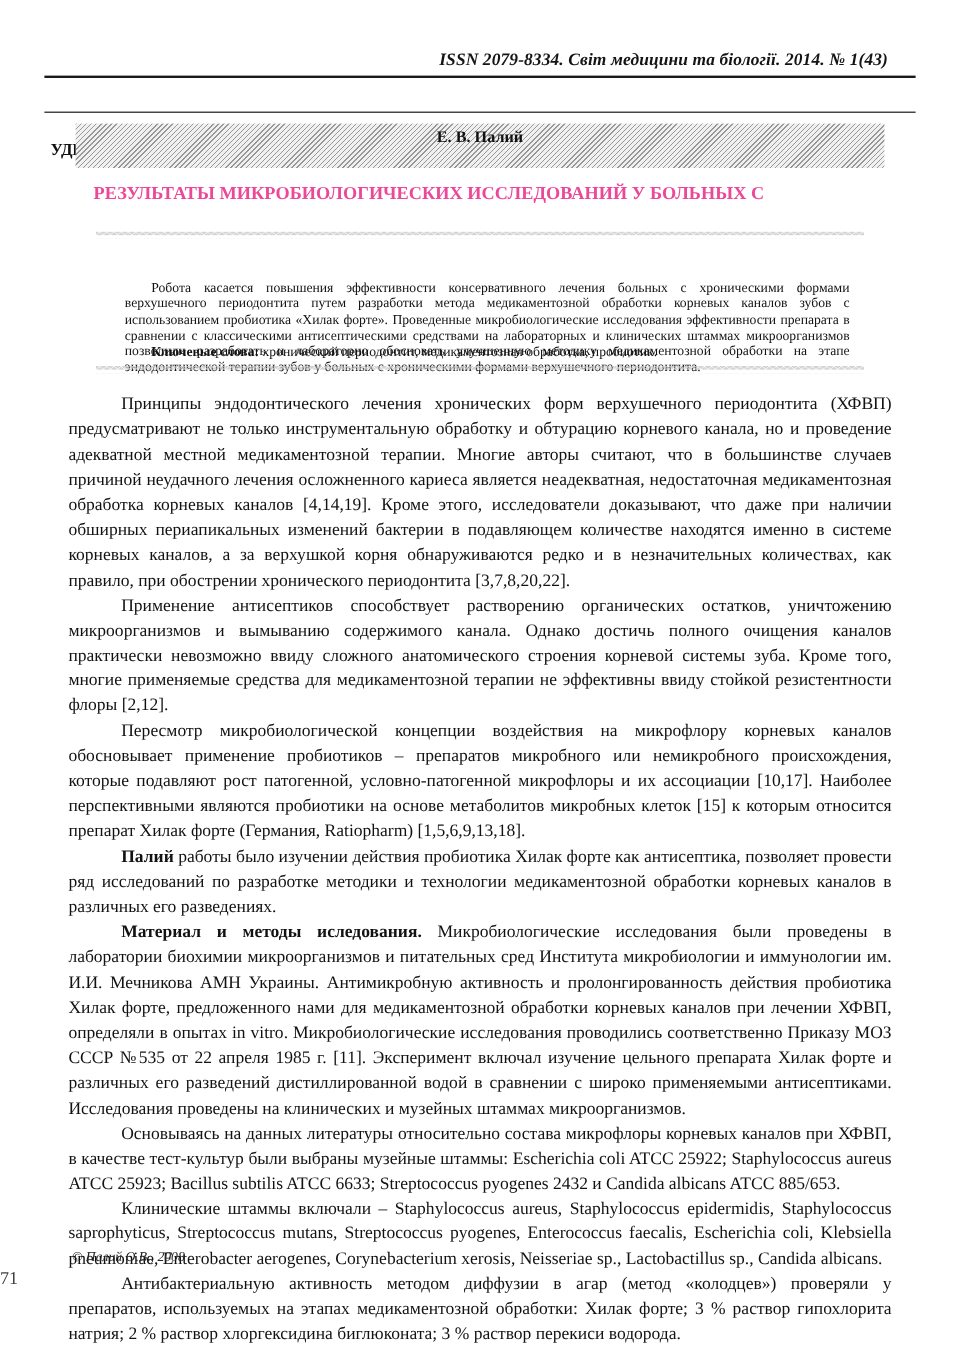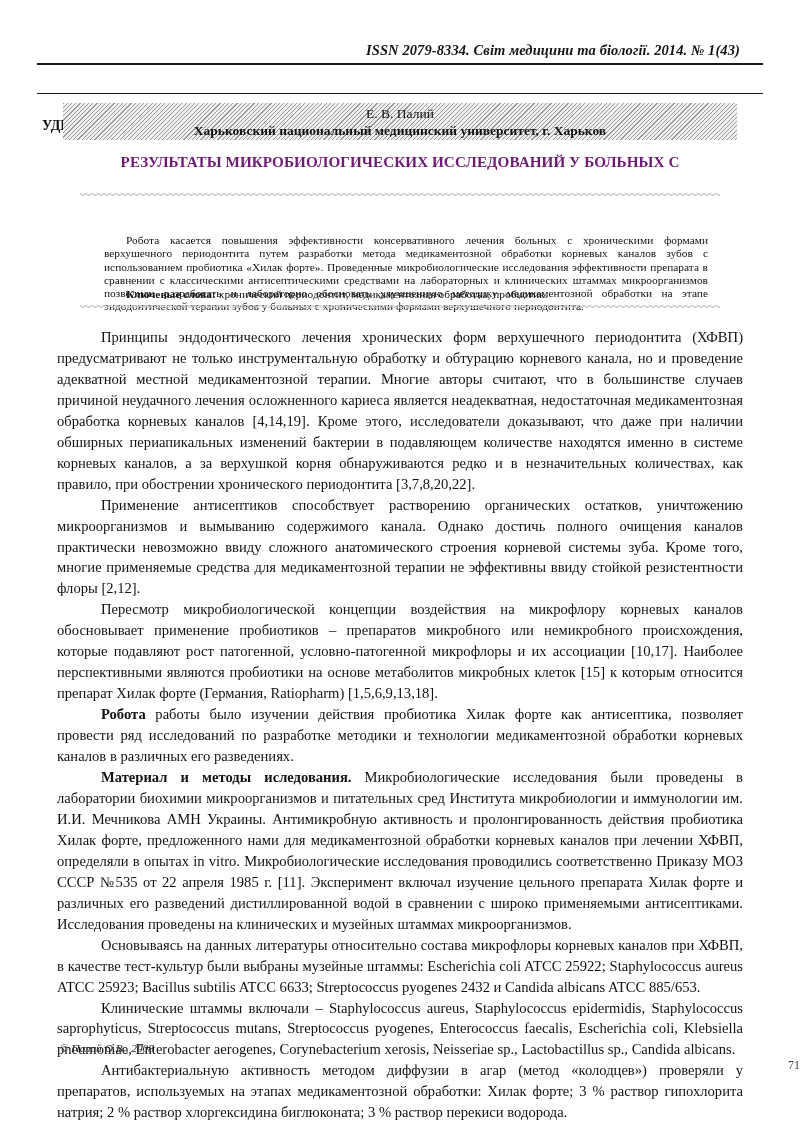--- a/index.html
+++ b/index.html
@@ -74,43 +74,43 @@
         rgba(80,80,80,0.55) 0px,
         rgba(80,80,80,0.55) 0.8px,
         rgba(255,255,255,0) 0.8px,
         rgba(255,255,255,0) 3.0px
     );
     text-align: center;
     padding-top: 2px;
     box-sizing: border-box;
   }
   .author-name {
-    font-weight: normal;
+    font-weight: bold;
     font-size: 13.5px;
     line-height: 17px;
     color: #111;
   }
   .author-affil {
     font-weight: bold;
     font-size: 13.5px;
     line-height: 17px;
     color: #111;
   }
   
   .article-title {
     position: absolute;
     top: 152px;
     left: 78px;
     right: 78px;
-    text-align: center;
+    text-align: left;
     font-weight: bold;
     font-size: 15.2px;
     line-height: 19.5px;
     letter-spacing: 0.05px;
-    color: #701a75;
+    color: #ec4899;
   }
   
   .zigzag {
     position: absolute;
     left: 80px;
     right: 80px;
     height: 6px;
     background-image:
       linear-gradient(135deg, #c9c9c9 25%, transparent 25%),
       linear-gradient(225deg, #c9c9c9 25%, transparent 25%),
@@ -171,62 +171,61 @@
     top: 1042px;
     font-style: italic;
     font-size: 11.4px;
     color: #262626;
   }
   .page-number {
     position: absolute;
     left: 0;
     right: 0;
     top: 1058px;
-    text-align: right;
-    font-size: 12px;
+    text-align: left;
+    font-size: 15px;
     color: #404040;
   }
 </style>
 </head>
 <body>
 
 <div class="page">
 
   <div class="journal-head">ISSN 2079-8334. Світ медицини та біології. 2014. № 1(43)</div>
 
   <div class="head-rule"></div>
 
   <div class="udc">УДК 616.314.17-008.1-036.12-08:[616.314.163:579.864:546.57]-07</div>
 
   <div class="udc-rule"></div>
 
   <div class="author-band">
     <div class="author-name">Е. В. Палий</div>
-    <div class="author-affil">Харьковский национальный медицинский университет, г. Харьков</div>
   </div>
 
   <div class="article-title">
     <span>РЕЗУЛЬТАТЫ МИКРОБИОЛОГИЧЕСКИХ ИССЛЕДОВАНИЙ У БОЛЬНЫХ С</span><br>
   </div>
 
   <div class="zigzag zigzag-top"></div>
 
   <div class="abstract">Робота касается повышения эффективности консервативного лечения больных с хроническими формами верхушечного периодонтита путем разработки метода медикаментозной обработки корневых каналов зубов с использованием пробиотика «Хилак форте». Проведенные микробиологические исследования эффективности препарата в сравнении с классическими антисептическими средствами на лабораторных и клинических штаммах микроорганизмов позволили разработать и лабораторно обосновать улучшенную методику медикаментозной обработки на этапе эндодонтической терапии зубов у больных с хроническими формами верхушечного периодонтита.</div>
 
   <div class="keywords">
     <b>Ключевые слова:</b><span> хронический периодонтит, медикаментозная обработка, пробиотик.</span>
   </div>
 
   <div class="zigzag zigzag-bottom"></div>
 
   <div class="body-text">
     <p>Принципы эндодонтического лечения хронических форм верхушечного периодонтита (ХФВП) предусматривают не только инструментальную обработку и обтурацию корневого канала, но и проведение адекватной местной медикаментозной терапии. Многие авторы считают, что в большинстве случаев причиной неудачного лечения осложненного кариеса является неадекватная, недостаточная медикаментозная обработка корневых каналов [4,14,19]. Кроме этого, исследователи доказывают, что даже при наличии обширных периапикальных изменений бактерии в подавляющем количестве находятся именно в системе корневых каналов, а за верхушкой корня обнаруживаются редко и в незначительных количествах, как правило, при обострении хронического периодонтита [3,7,8,20,22].</p>
     <p>Применение антисептиков способствует растворению органических остатков, уничтожению микроорганизмов и вымыванию содержимого канала. Однако достичь полного очищения каналов практически невозможно ввиду сложного анатомического строения корневой системы зуба. Кроме того, многие применяемые средства для медикаментозной терапии не эффективны ввиду стойкой резистентности флоры [2,12].</p>
     <p>Пересмотр микробиологической концепции воздействия на микрофлору корневых каналов обосновывает применение пробиотиков – препаратов микробного или немикробного происхождения, которые подавляют рост патогенной, условно-патогенной микрофлоры и их ассоциации [10,17]. Наиболее перспективными являются пробиотики на основе метаболитов микробных клеток [15] к которым относится препарат Хилак форте (Германия, Ratiopharm) [1,5,6,9,13,18].</p>
-    <p><b>Робота</b><span> работы было изучении действия пробиотика Хилак форте как антисептика, позволяет провести ряд исследований по разработке методики и технологии медикаментозной обработки корневых каналов в различных его разведениях.</span></p>
+    <p><b>Палий</b><span> работы было изучении действия пробиотика Хилак форте как антисептика, позволяет провести ряд исследований по разработке методики и технологии медикаментозной обработки корневых каналов в различных его разведениях.</span></p>
     <p><b>Материал и методы иследования.</b><span> Микробиологические исследования были проведены в лаборатории биохимии микроорганизмов и питательных сред Института микробиологии и иммунологии им. И.И. Мечникова АМН Украины. Антимикробную активность и пролонгированность действия пробиотика Хилак форте, предложенного нами для медикаментозной обработки корневых каналов при лечении ХФВП, определяли в опытах in vitro. Микробиологические исследования проводились соответственно Приказу МОЗ СССР №535 от 22 апреля 1985 г. [11]. Эксперимент включал изучение цельного препарата Хилак форте и различных его разведений дистиллированной водой в сравнении с широко применяемыми антисептиками. Исследования проведены на клинических и музейных штаммах микроорганизмов.</span></p>
     <p>Основываясь на данных литературы относительно состава микрофлоры корневых каналов при ХФВП, в качестве тест-культур были выбраны музейные штаммы: Escherichia coli ATCC 25922; Staphylococcus aureus ATCC 25923; Bacillus subtilis ATCC 6633; Streptococcus pyogenes 2432 и Candida albicans ATCC 885/653.</p>
     <p>Клинические штаммы включали – Staphylococcus aureus, Staphylococcus epidermidis, Staphylococcus saprophyticus, Streptococcus mutans, Streptococcus pyogenes, Enterococcus faecalis, Escherichia coli, Klebsiella pneumoniae, Enterobacter aerogenes, Corynebacterium xerosis, Neisseriae sp., Lactobactillus sp., Candida albicans.</p>
     <p>Антибактериальную активность методом диффузии в агар (метод «колодцев») проверяли у препаратов, используемых на этапах медикаментозной обработки: Хилак форте; 3 % раствор гипохлорита натрия; 2 % раствор хлоргексидина биглюконата; 3 % раствор перекиси водорода.</p>
   </div>
 
   <div class="copyright">© Палий О.В., 2008</div>
 
   <div class="page-number">71</div>
 

